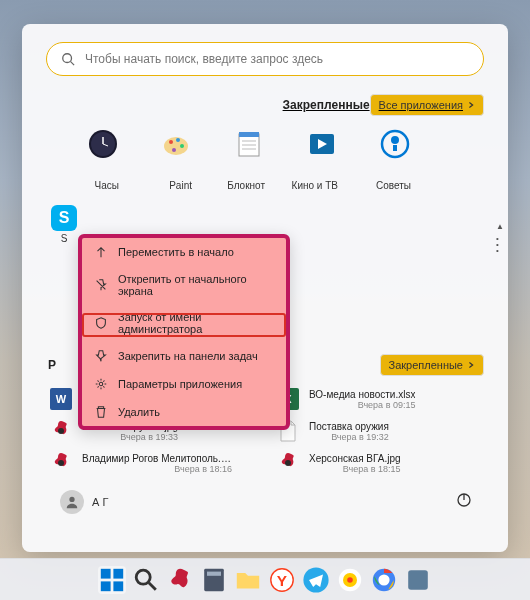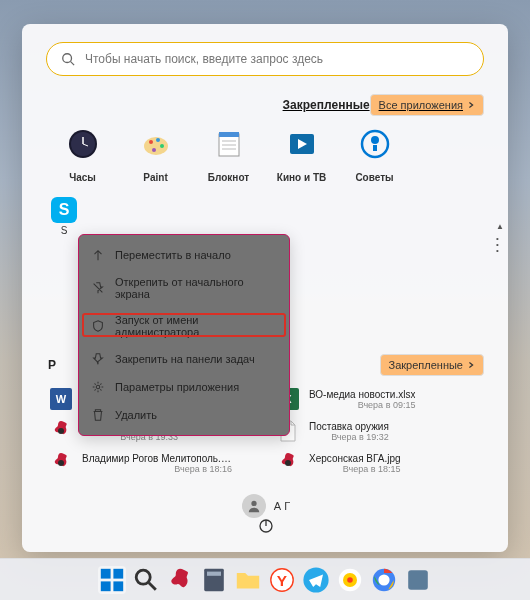--- a/index.html
+++ b/index.html
@@ -3,46 +3,46 @@
 <meta charset="utf-8">
 <style>
 * { margin:0; padding:0; box-sizing:border-box; font-family:'Segoe UI',sans-serif; }
 body { width:530px; height:600px; overflow:hidden; background:linear-gradient(180deg,#8a9bb0 0%,#a8b5c5 30%,#c5bfb5 60%,#d4c5b0 100%); position:relative; }
 .start-panel { position:absolute; left:22px; top:24px; width:486px; height:528px; background:rgba(249,249,251,0.96); border-radius:8px; box-shadow:0 8px 32px rgba(0,0,0,0.2); padding:18px 24px 0 24px; display:flex; flex-direction:column; }
 .search-box { background:#fff; border:1px solid #eab308; border-radius:18px; height:34px; display:flex; align-items:center; padding:0 14px; gap:10px; margin-bottom:18px; }
 .search-box svg { width:14px; height:14px; color:#666; }
 .search-box span { color:#777; font-size:12px; }
 .section-header { display:flex; justify-content:flex-end; align-items:center; margin-bottom:12px;text-decoration:underline; }
 .section-title { font-size:12px; font-weight:600; color:#222; }
-.pill-btn { background:#fdba74; border:1px solid #ddd; border-radius:4px; padding:4px 8px; font-size:11px; color:#333; display:flex; align-items:center; gap:4px; cursor:pointer; }
+.pill-btn { background:#eab308; border:1px solid #ddd; border-radius:4px; padding:4px 8px; font-size:11px; color:#333; display:flex; align-items:center; gap:4px; cursor:pointer; }
 .pill-btn svg { width:8px; height:8px; }
 .pinned-row { display:flex; gap:0; margin-bottom:14px; }
-.pinned-item { width:73px; display:flex; flex-direction:column; align-items:center; gap:12px; cursor:pointer;font-weight:bold; }
+.pinned-item { width:73px; display:flex; flex-direction:column; align-items:flex-end; gap:20px; cursor:pointer; }
 .pinned-item .icon-box { width:32px; height:32px; display:flex; align-items:center; justify-content:center; }
 .pinned-item .label { font-size:10px; color:#333; text-align:center; }
 .skype-item { display:flex; align-items:flex-start; margin-bottom:4px; }
 .skype-icon { width:26px; height:26px; background:#00aff0; border-radius:6px; display:flex; align-items:center; justify-content:center; color:#fff; font-weight:bold; font-size:16px; }
 .skype-label { font-size:10px; color:#333; margin-top:2px; }
-.context-menu { position:absolute; left:78px; top:234px; width:212px; background:#737373; border:1px solid #be185d; border-radius:6px; box-shadow:0 4px 16px rgba(0,0,0,0.18); padding:6px 0; z-index:10; }
+.context-menu { position:absolute; left:78px; top:234px; width:212px; background:#fca5a5; border:4px solid #be185d; border-radius:6px; box-shadow:0 4px 16px rgba(0,0,0,0.18); padding:0 0; z-index:10; }
 .ctx-item { display:flex; align-items:center; gap:10px; padding:7px 12px; font-size:11px; color:#222; cursor:pointer; }
 .ctx-item svg { width:14px; height:14px; flex-shrink:0; color:#333; }
 .ctx-highlight { position:absolute; left:82px; top:313px; width:204px; height:24px; border:2px solid #d93025; border-radius:3px; z-index:11; pointer-events:none; }
 .more-area { position:absolute; right:26px; top:225px; display:flex; flex-direction:column; gap:2px; color:#555; }
 .more-area span { font-size:8px; line-height:4px; }
 .reco-section { position:absolute; left:48px; top:354px; width:436px; }
 .reco-header { display:flex; justify-content:space-between; align-items:center; margin-bottom:10px; }
 .reco-grid { display:grid; grid-template-columns:1fr 1fr; gap:6px 18px; }
 .reco-item { display:flex; align-items:center; gap:8px; cursor:pointer; }
 .reco-icon { width:26px; height:26px; display:flex; align-items:center; justify-content:center; flex-shrink:0; }
 .reco-text { display:flex; flex-direction:column;text-align:right; }
 .reco-name { font-size:10px; color:#222; max-width:150px; white-space:nowrap; overflow:hidden; text-overflow:ellipsis; }
 .reco-time { font-size:9px; color:#888; }
 .word-icon { background:#2b579a; color:#fff; font-size:11px; font-weight:bold; border-radius:2px; width:22px; height:22px; display:flex; align-items:center; justify-content:center; }
 .excel-icon { background:#217346; color:#fff; font-size:11px; font-weight:bold; border-radius:2px; width:22px; height:22px; display:flex; align-items:center; justify-content:center; }
-.bottom-bar { position:absolute; left:24px; right:24px; bottom:0; height:48px; display:flex; align-items:center; padding:0 12px;flex-direction:column; }
+.bottom-bar { position:absolute; left:24px; right:24px; bottom:16px; height:48px; display:flex; justify-content:space-between; align-items:center; padding:0 12px; }
 .user-area { display:flex; align-items:center; gap:8px; cursor:pointer; }
 .avatar { width:24px; height:24px; border-radius:50%; background:#d0d0d0; display:flex; align-items:center; justify-content:center; }
 .avatar svg { width:14px; height:14px; color:#666; }
 .user-area span { font-size:11px; color:#333; }
 .power-btn { cursor:pointer; color:#333; }
 .power-btn svg { width:16px; height:16px; }
 .taskbar { position:absolute; left:0; right:0; bottom:0; height:42px; background:rgba(235,238,243,0.92); border-top:1px solid rgba(0,0,0,0.05); display:flex; align-items:center; justify-content:center; gap:6px; }
 .tb-item { width:28px; height:28px; display:flex; align-items:center; justify-content:center; cursor:pointer; border-radius:4px; }
 .tb-item.active { background:rgba(255,255,255,0.5); }
 </style>

